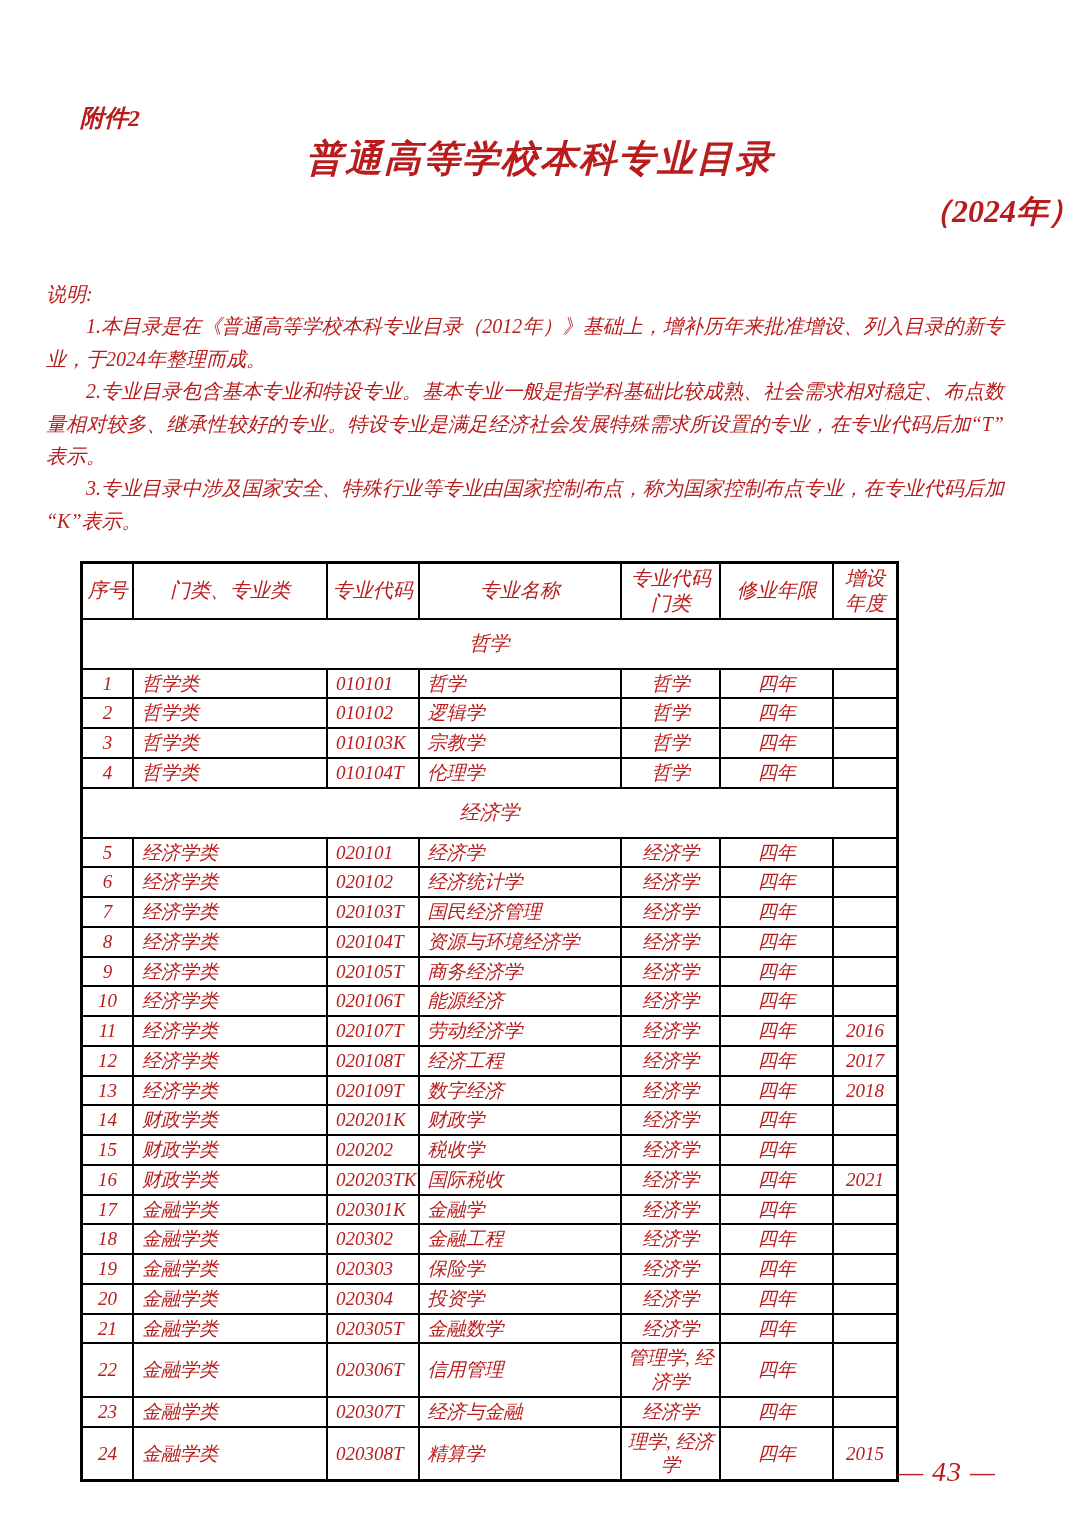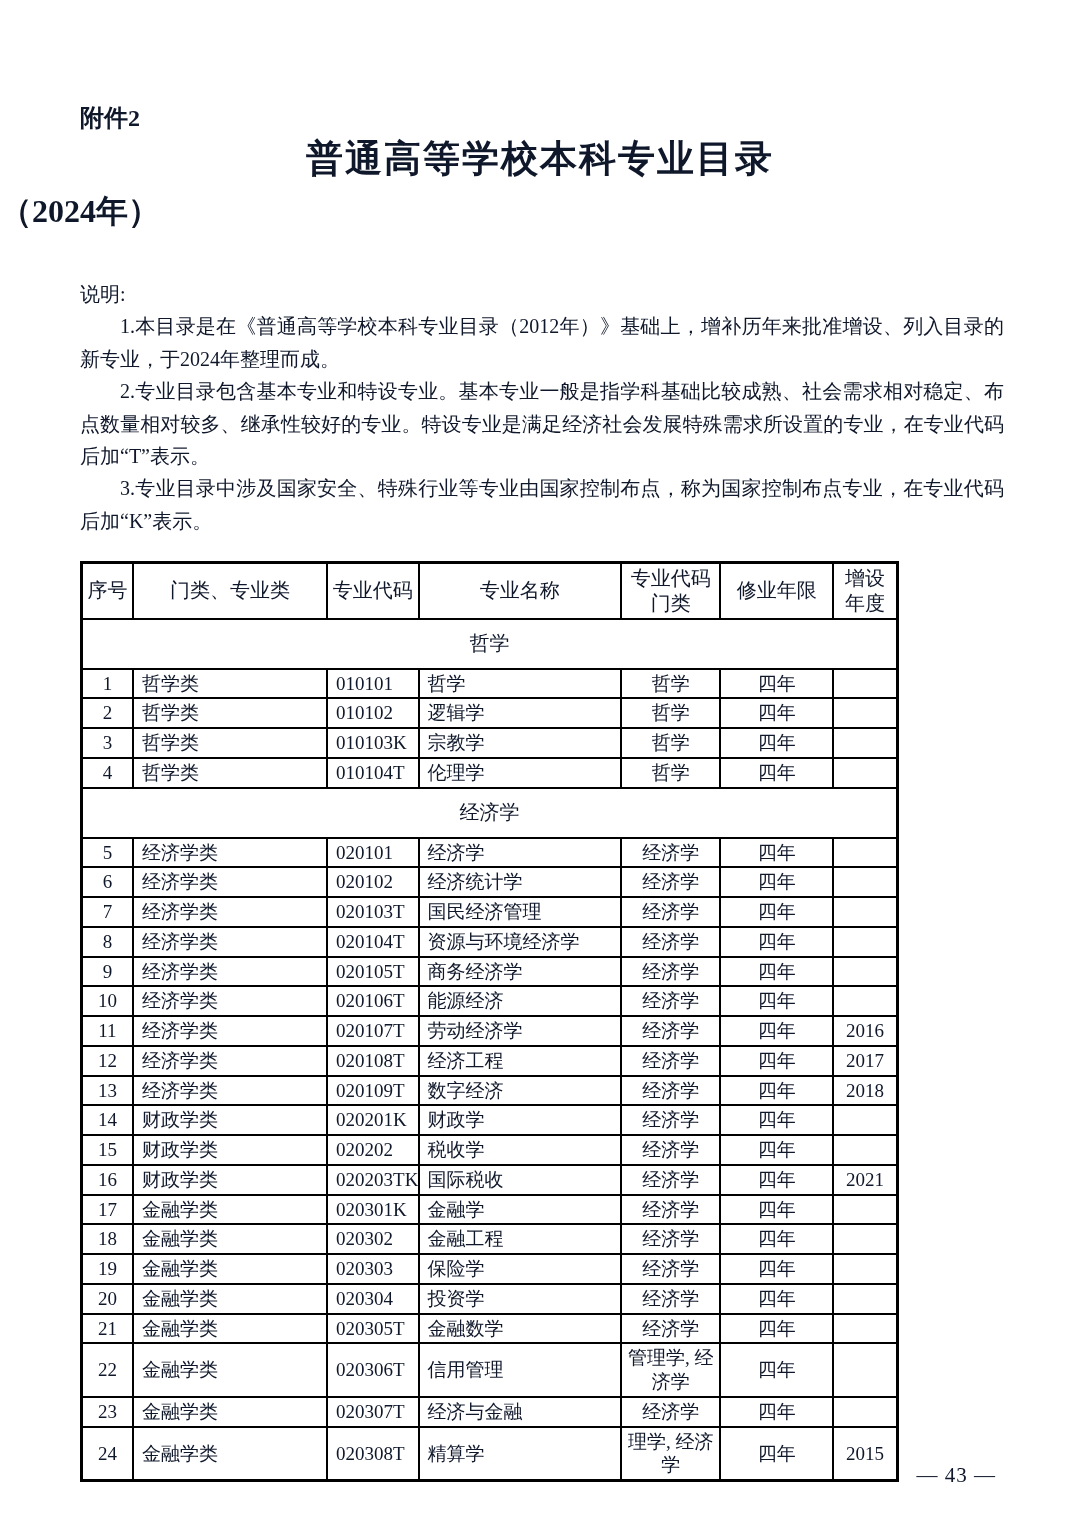--- a/index.html
+++ b/index.html
@@ -5,46 +5,47 @@
   * { margin: 0; padding: 0; box-sizing: border-box; }
   html, body { background: #e8e8e8; }
   body { font-family: "Liberation Serif", "DejaVu Serif", serif; }
 
   .page {
     position: relative;
     width: 1080px;
     height: 1528px;
     margin: 0 auto;
     background: #ffffff;
-    color: #0f172a;
+    color: #b91c1c;
     overflow: hidden;
+    font-style: italic;
   }
 
   .attachment-label {
     margin: 102px 0 0 80px;
     font-size: 24px;
     font-weight: bold;
   }
 
   .doc-title {
     text-align: center;
     font-size: 37px;
     font-weight: bold;
     letter-spacing: 2px;
   }
 
   .doc-subtitle {
     margin-top: 6px;
-    text-align: left;
+    text-align: right;
     font-size: 32px;
     font-weight: bold;
   }
 
   .notes {
-    margin: 44px 76px 0 80px;
+    margin: 44px 76px 0 46px;
     font-size: 20px;
     line-height: 1.62;
     text-align: justify;
   }
   .notes .heading { text-indent: 0; }
   .notes p.note { text-indent: 2em; }
 
   table.majors {
     margin: 24px 0 0 80px;
     width: 819px;
@@ -71,21 +72,21 @@
   table.majors tr.section-row td {
     height: 50px;
     text-align: center;
     font-size: 20px;
   }
 
   .page-number {
     position: absolute;
     right: 84px;
     bottom: 40px;
-    font-size: 21px;
+    font-size: 28px;
     letter-spacing: 1px;
   }
 </style>
 </head>
 <body>
 
 <div class="page">
 
   <div class="attachment-label">附件2</div>
 

